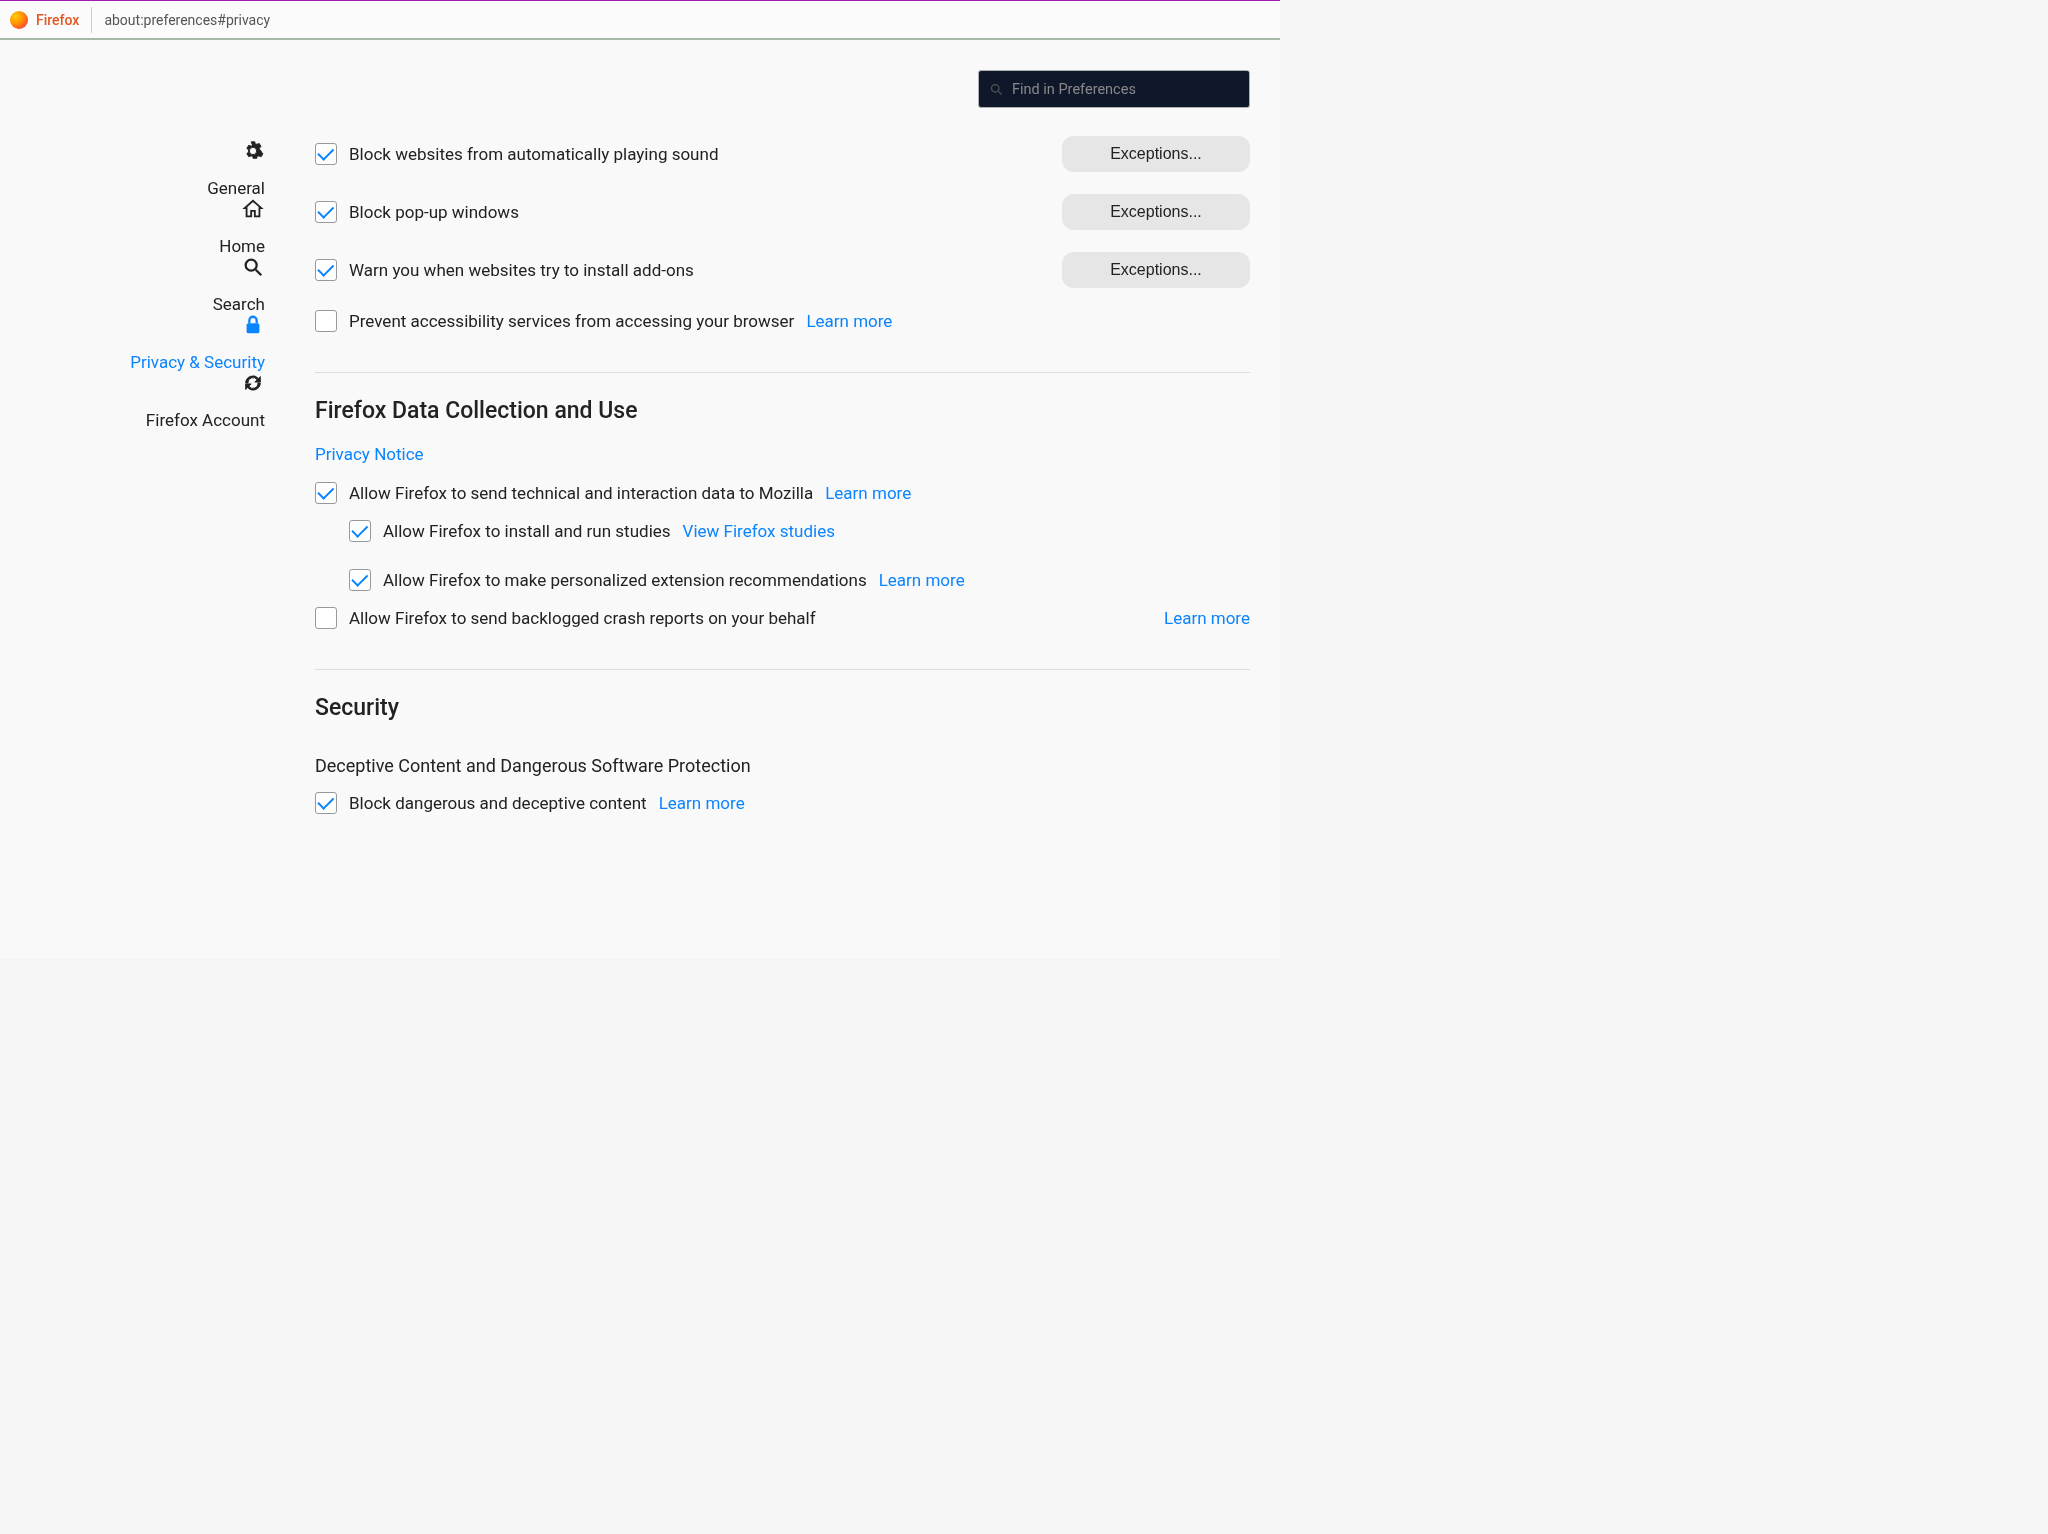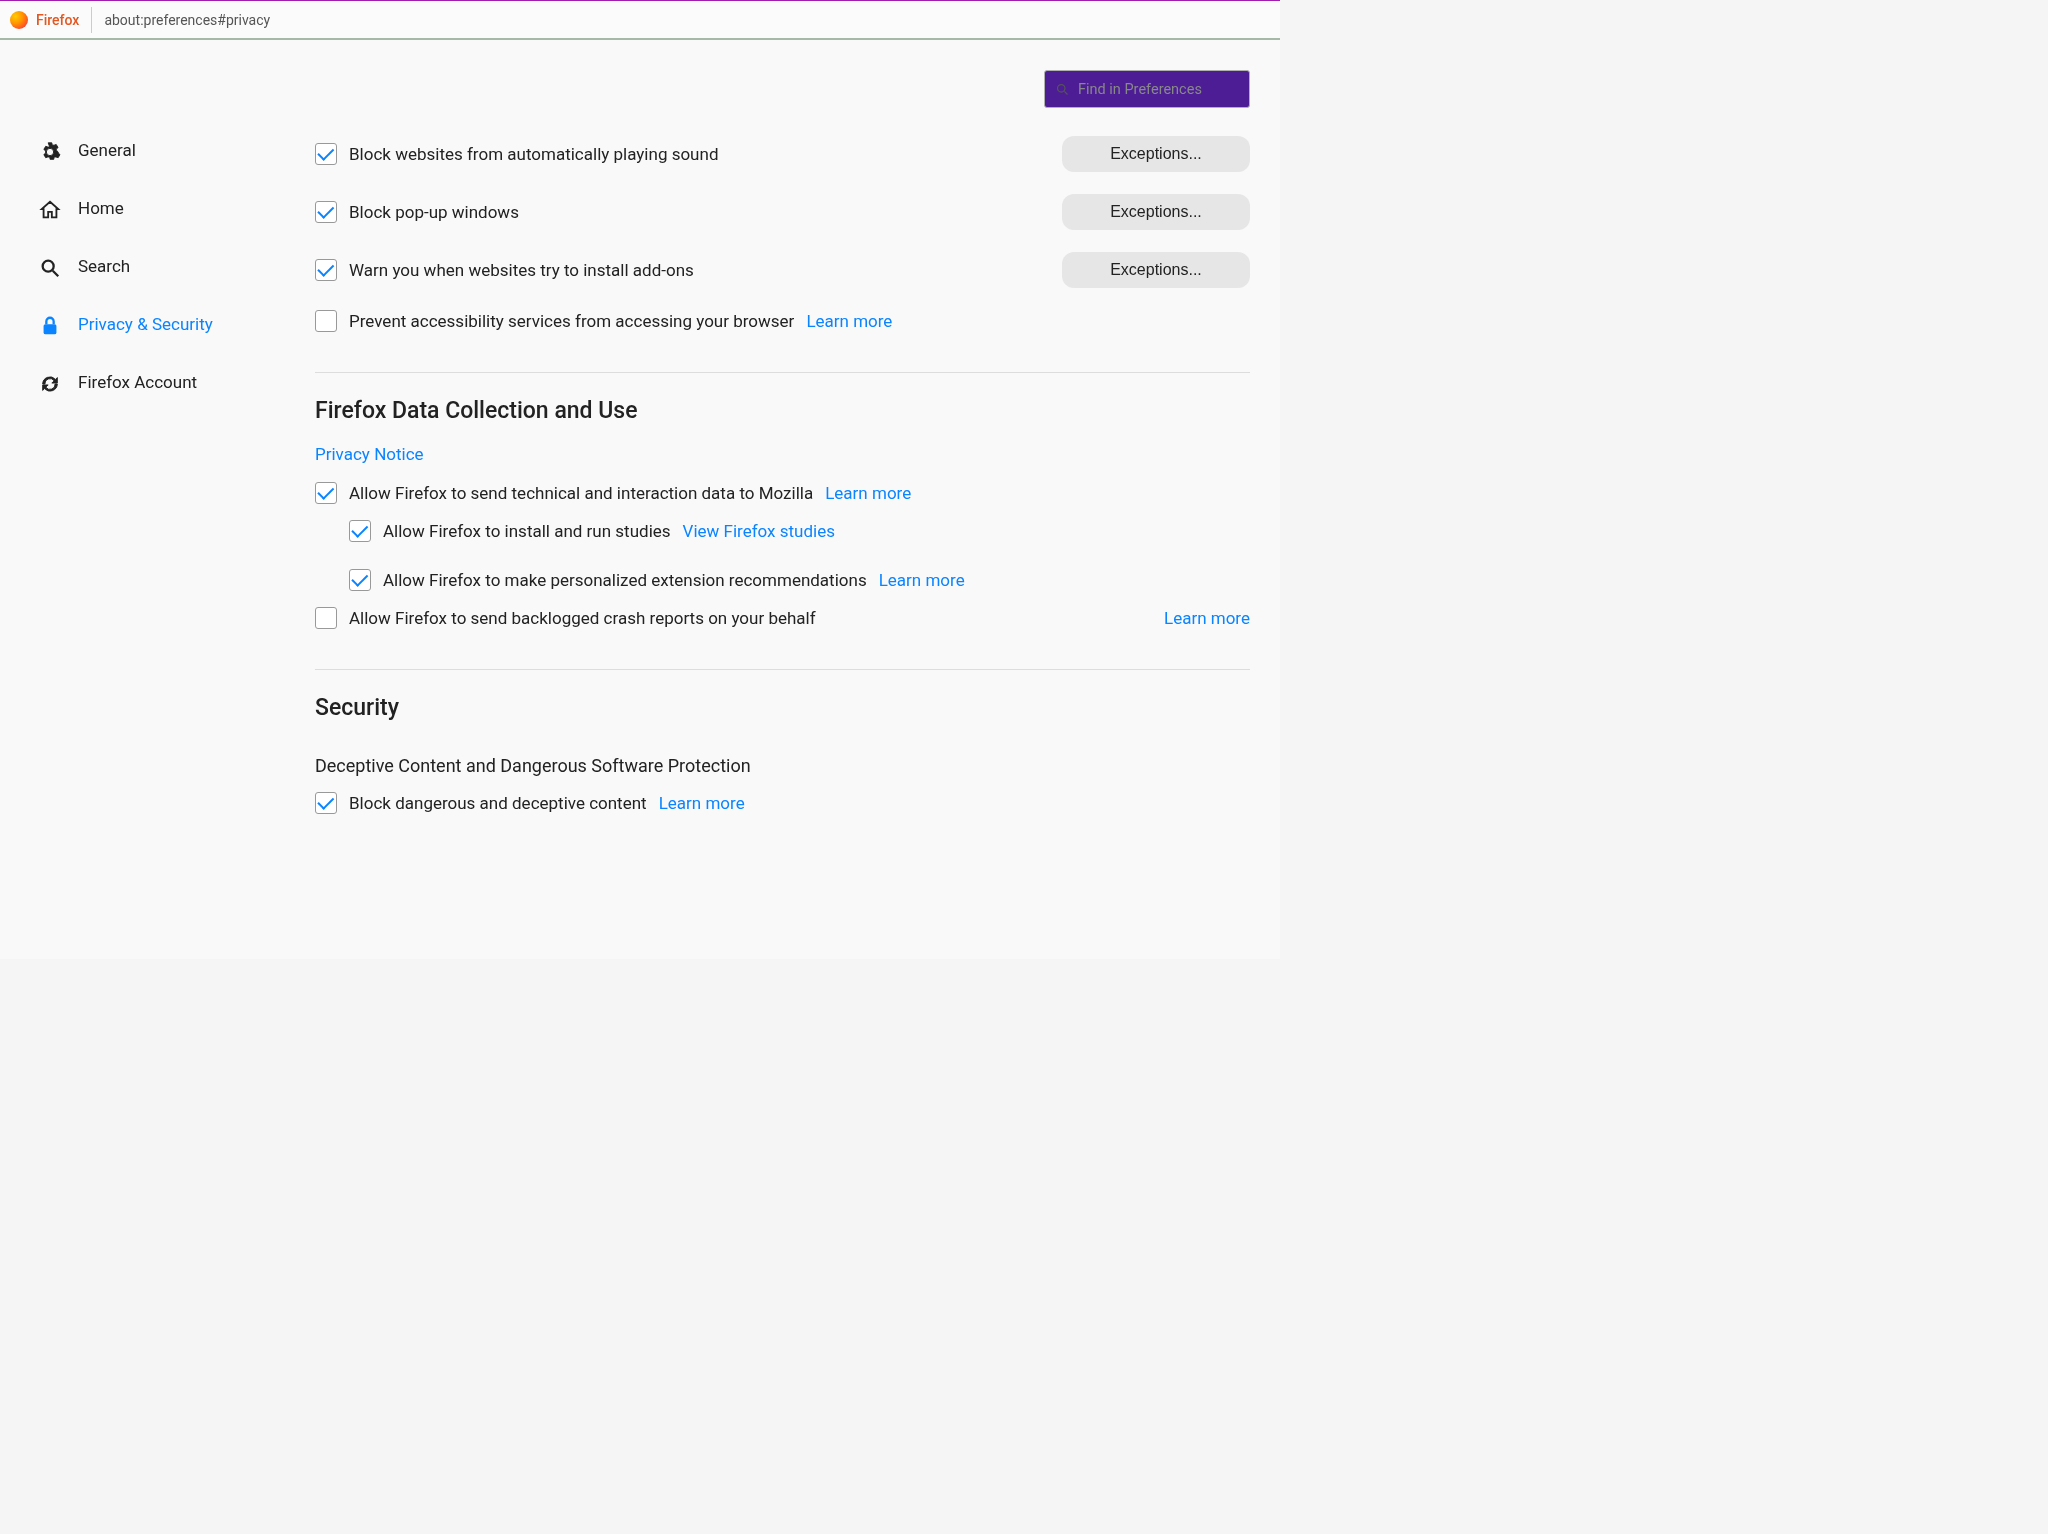--- a/index.html
+++ b/index.html
@@ -47,50 +47,51 @@
   background: #f9f9f9;
 }
 
 
 .sidebar {
   width: 265px;
   padding: 100px 0 0 38px;
 }
 .side-item {
   display: flex;
-  align-items: flex-start;
+  align-items: flex-end;
   gap: 16px;
   height: 48px;
   font-size: 17px;
   color: #222;
   cursor: pointer;
   margin-bottom: 10px;
+  flex-direction: column;
 }
 .side-item.active { color: #0a84ff; }
 .side-item.active .side-icon svg { fill: #0a84ff; stroke: #0a84ff; }
 .side-icon { width: 24px; height: 24px; display: flex; align-items: center; justify-content: center; }
 .side-icon svg { width: 22px; height: 22px; fill: #222; stroke: #222; }
 
 
 .content {
   flex: 1;
   padding: 0 30px 30px 50px;
   overflow: hidden;
 }
 .search-row {
   display: flex;
   justify-content: flex-end;
   padding: 30px 0 28px 0;
 }
 .search-box {
-  width: 206px;
+  width: 272px;
   height: 38px;
   border: 1px solid #b1b1b1;
   border-radius: 3px;
-  background: #4c1d95;
+  background: #0f172a;
   display: flex;
   align-items: center;
   padding: 0 10px;
   gap: 8px;
   font-size: 14.5px;
   color: #888;
 }
 .search-box svg { width: 15px; height: 15px; }
 
 .setting-row {

